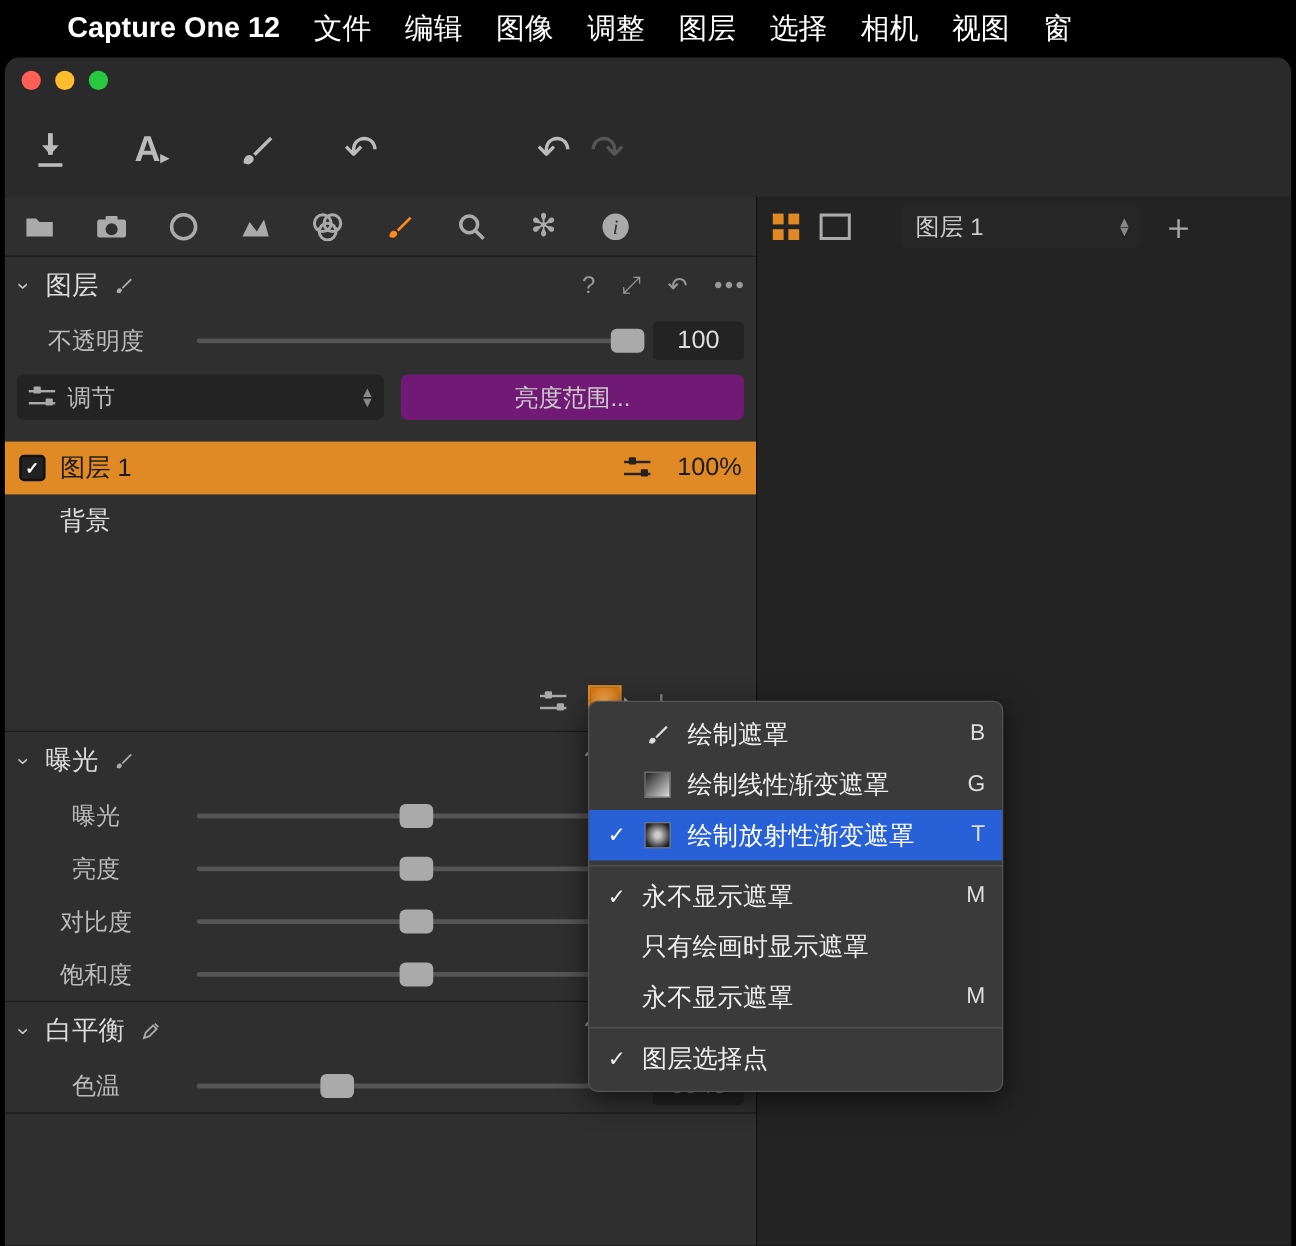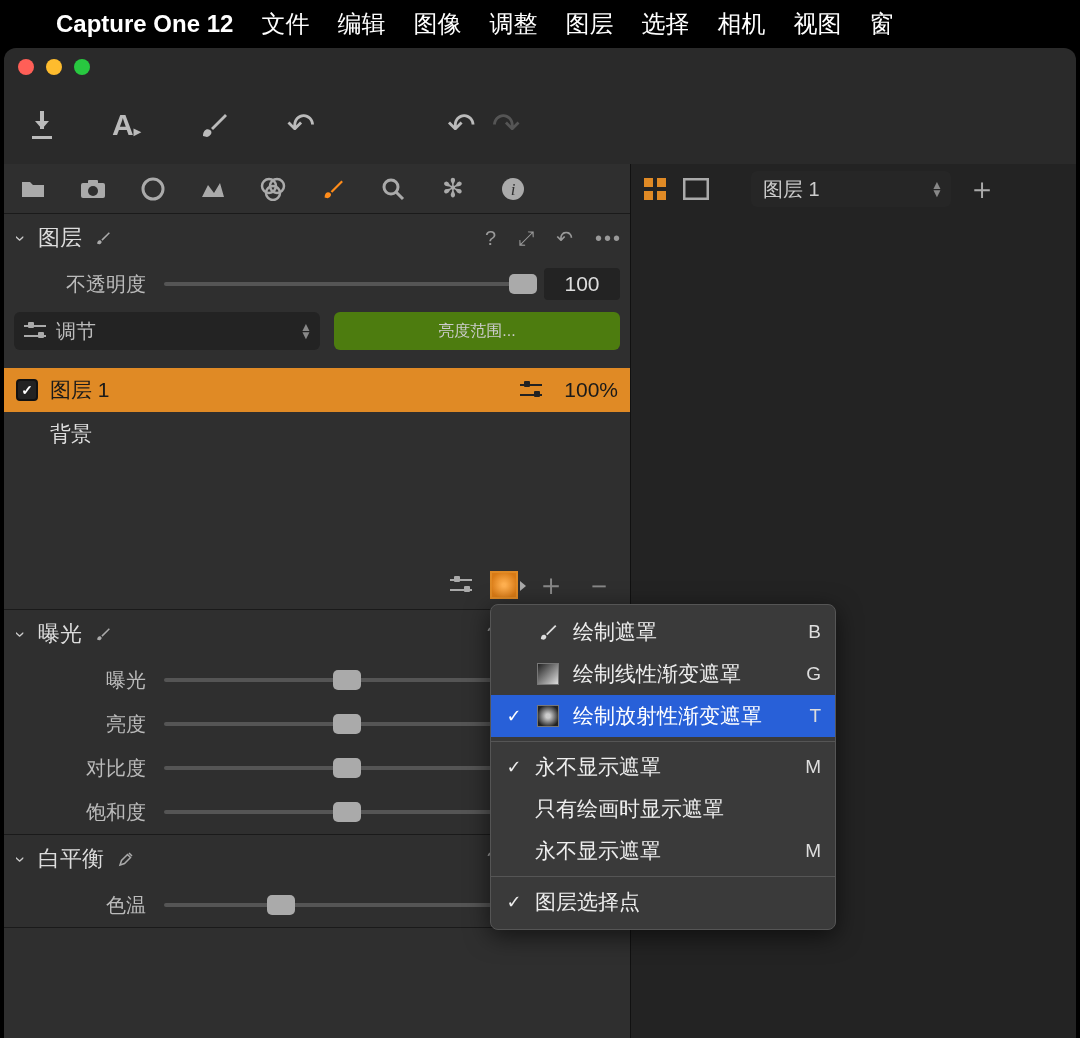--- a/index.html
+++ b/index.html
@@ -21,46 +21,46 @@
 .tooltabs .ti{color:#aaa;font-size:26px;display:flex;align-items:center;justify-content:center;width:34px}
 .tooltabs .ti.active{color:#ff8c1a}
 .panel{border-bottom:1px solid #1a1a1a}
 .panel-head{height:48px;display:flex;align-items:center;padding:0 8px 0 8px;font-size:22px;color:#ddd;gap:10px}
 .chev{transform:rotate(90deg);font-size:18px;color:#ccc;width:16px;display:inline-block;text-align:center}
 .panel-head .title{flex:none}
 .panel-head .brush-small{font-size:18px;color:#aaa;margin-left:2px}
 .panel-head .spacer{flex:1}
 .head-ico{color:#999;font-size:20px;margin-left:12px}
 .row{display:flex;align-items:center;height:44px;padding:0 10px;font-size:20px;color:#ccc}
-.label{width:150px;text-align:right;padding-right:18px;color:#bbb}
+.label{width:150px;text-align:center;padding-right:18px;color:#bbb}
 .slider-track{flex:1;height:4px;background:#555;position:relative;border-radius:2px;margin-right:14px}
 .thumb{position:absolute;top:50%;width:28px;height:20px;border-radius:5px;background:#aaa;transform:translate(-50%,-50%)}
 .numbox{width:76px;height:32px;background:#232323;border-radius:4px;display:flex;align-items:center;justify-content:center;font-size:21px;color:#ddd}
 .controls-row{display:flex;gap:14px;padding:6px 10px}
 .select-like{flex:1;height:38px;background:#232323;border-radius:6px;display:flex;align-items:center;padding:0 10px;color:#bbb;font-size:20px;position:relative}
 .select-like .updown{position:absolute;right:8px;top:50%;transform:translateY(-50%);font-size:12px;color:#888;line-height:8px}
-.btn-like{flex:1;height:38px;background:#4d7c0f;border-radius:6px;display:flex;align-items:center;justify-content:center;color:#ccc;font-size:16px}
+.btn-like{flex:1;height:38px;background:#701a75;border-radius:6px;display:flex;align-items:center;justify-content:center;color:#ccc;font-size:20px}
 .layerlist{margin-top:12px;flex:1;display:flex;flex-direction:column}
 .layer-item{height:44px;display:flex;align-items:center;padding:0 12px;font-size:21px;gap:12px}
 .layer-item.sel{background:#e08a25;color:#1a1a1a}
 .chkbox{width:22px;height:22px;border:2px solid #222;border-radius:4px;background:#1a1a1a;display:flex;align-items:center;justify-content:center;font-size:14px;color:#e08a25;font-weight:bold}
 .layer-item.sel .chkbox{border-color:#111;color:#fff;background:#222}
 .layer-item .spacer{flex:1}
 .layer-bottom-tools{height:48px;display:flex;align-items:center;justify-content:flex-end;padding-right:16px;gap:18px;font-size:24px;color:#aaa}
 .mask-btn{width:28px;height:28px;border:2px solid #e08a25;background:radial-gradient(circle,#ffb050 10%,#d87a15 80%);position:relative}
 .mask-btn::after{content:'';position:absolute;right:-10px;top:8px;border-left:6px solid #aaa;border-top:5px solid transparent;border-bottom:5px solid transparent}
 .right-top{height:50px;display:flex;align-items:center;padding:0 12px;gap:16px}
 .rt-ico{color:#aaa;font-size:24px}
 .rt-grid{color:#e08a25}
 .rt-select{flex:0 0 200px;height:36px;background:#262626;border-radius:6px;display:flex;align-items:center;padding:0 12px;color:#ccc;font-size:20px;position:relative}
 .rt-select .updown{position:absolute;right:8px;top:50%;transform:translateY(-50%);font-size:12px;color:#888;line-height:8px}
 
 .slider-static .thumb{left:50%}
 
-.ctx{position:absolute;left:490px;top:604px;width:346px;background:#3a3a3a;border:1px solid #555;border-radius:8px;box-shadow:0 6px 24px rgba(0,0,0,.6);padding:6px 0;font-size:21px;color:#eee}
+.ctx{position:absolute;left:490px;top:584px;width:346px;background:#3a3a3a;border:1px solid #555;border-radius:8px;box-shadow:0 6px 24px rgba(0,0,0,.6);padding:6px 0;font-size:21px;color:#eee}
 .ctx-item{height:42px;display:flex;align-items:center;padding:0 14px;gap:12px}
 .ctx-item.sel{background:#2860d8;color:#fff}
 .ctx-check{width:18px;text-align:center;font-size:18px}
 .ctx-icon{width:26px;height:22px;display:flex;align-items:center;justify-content:center}
 .ctx-label{flex:1}
 .ctx-sc{color:#ddd;font-size:19px}
 .ctx-sep{height:1px;background:#555;margin:4px 0}
 .grad-lin{width:22px;height:22px;background:linear-gradient(135deg,#222,#ddd);border:1px solid #777}
 .grad-rad{width:22px;height:22px;background:radial-gradient(circle,#ccc 15%,#222 80%);border:1px solid #777}
 

